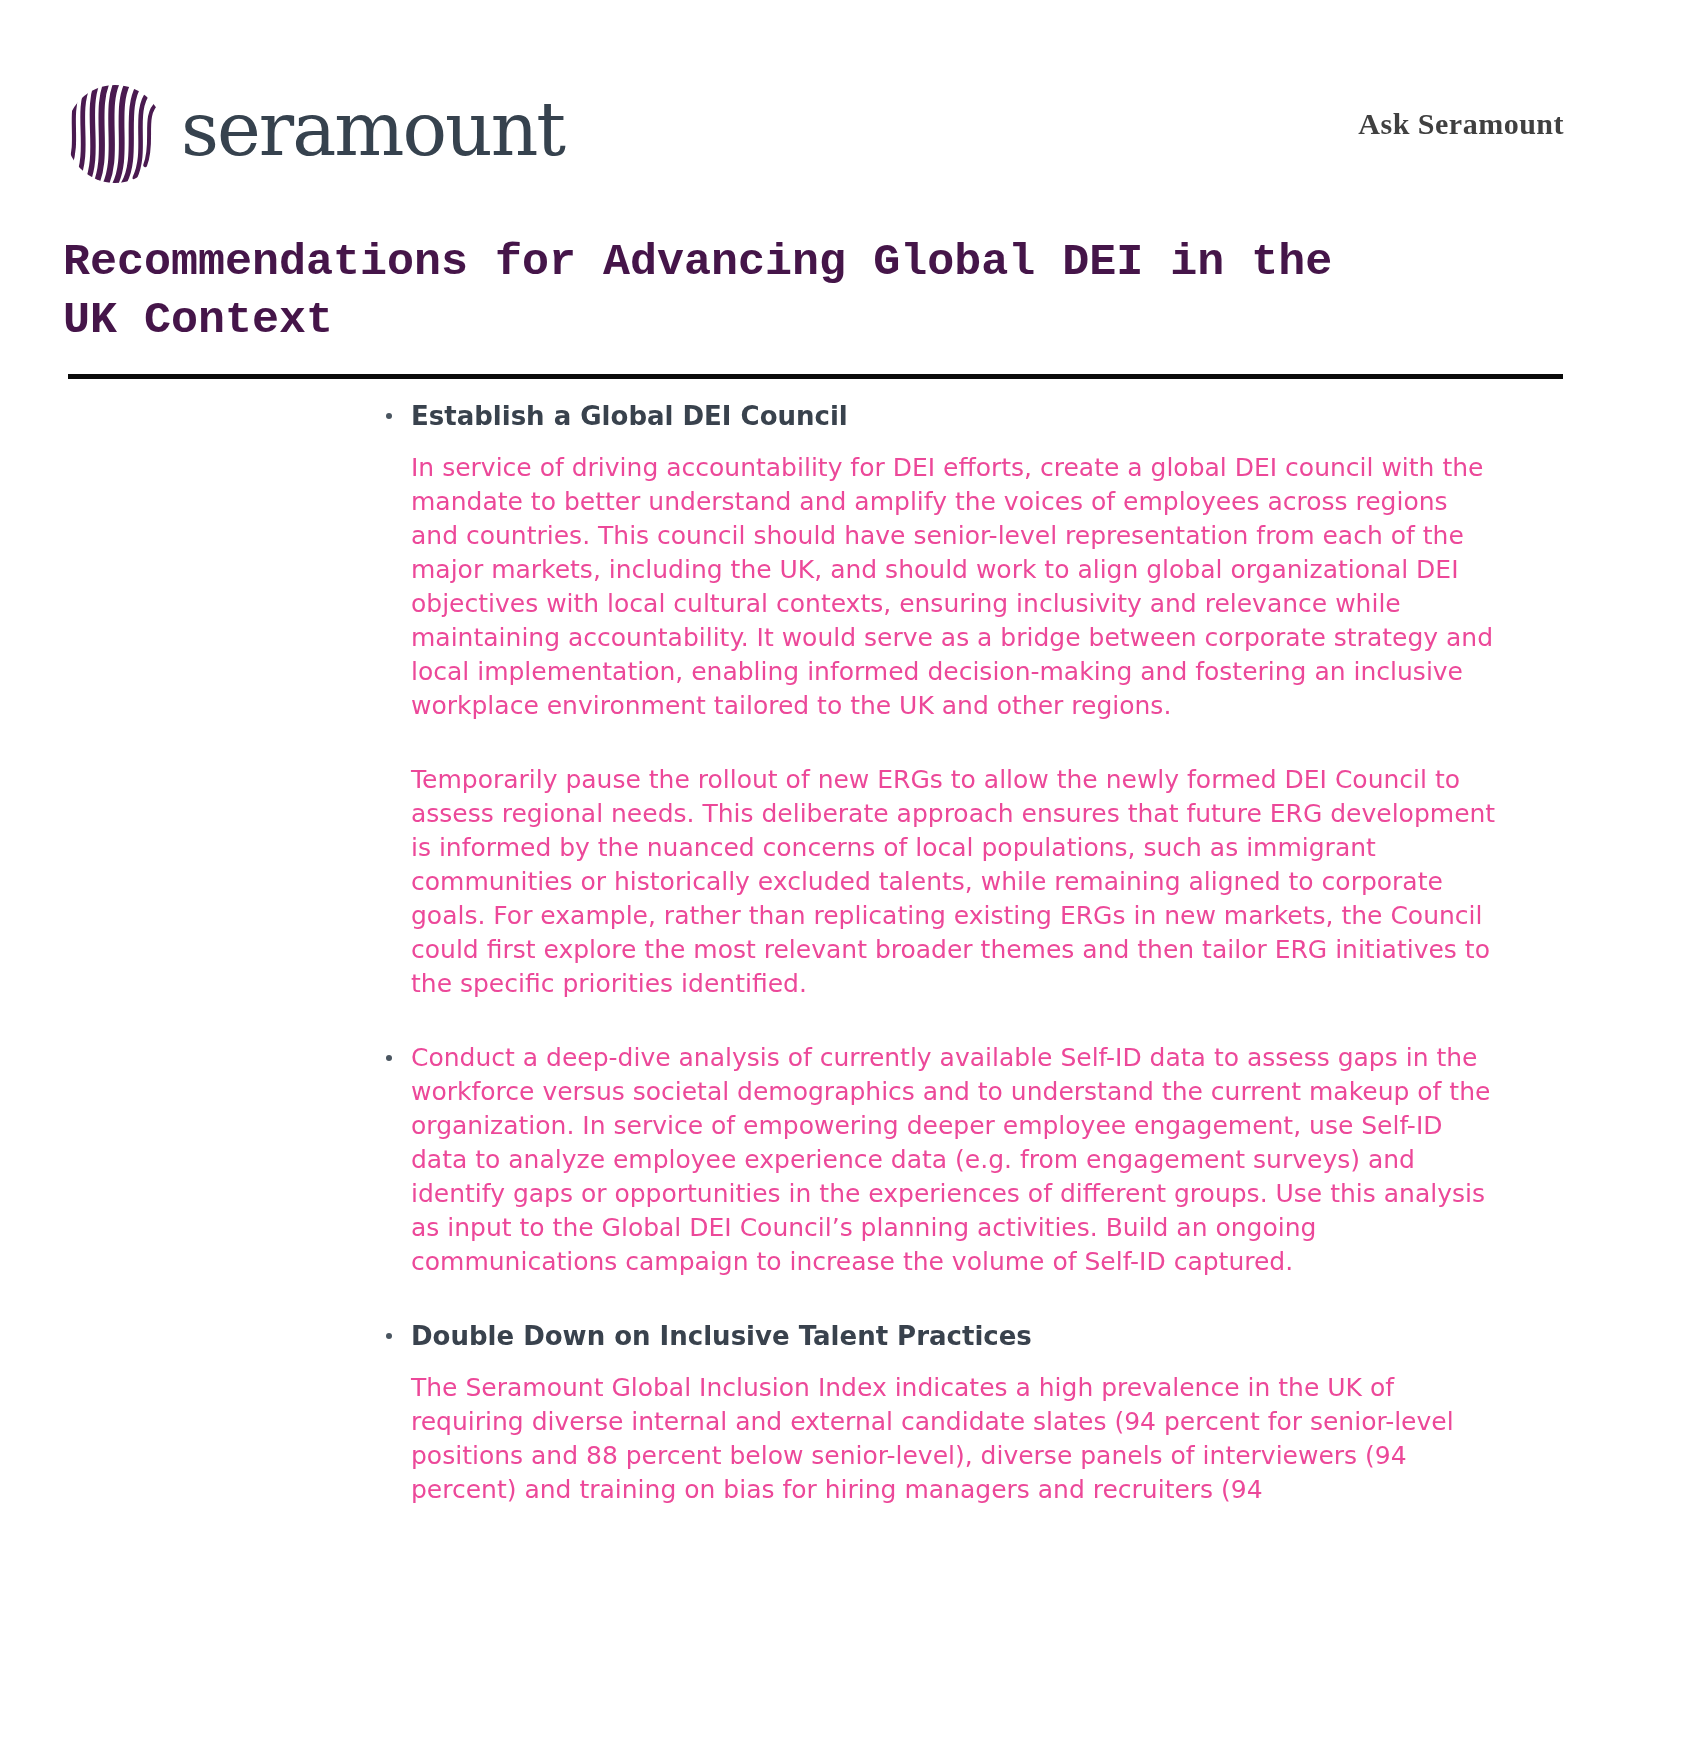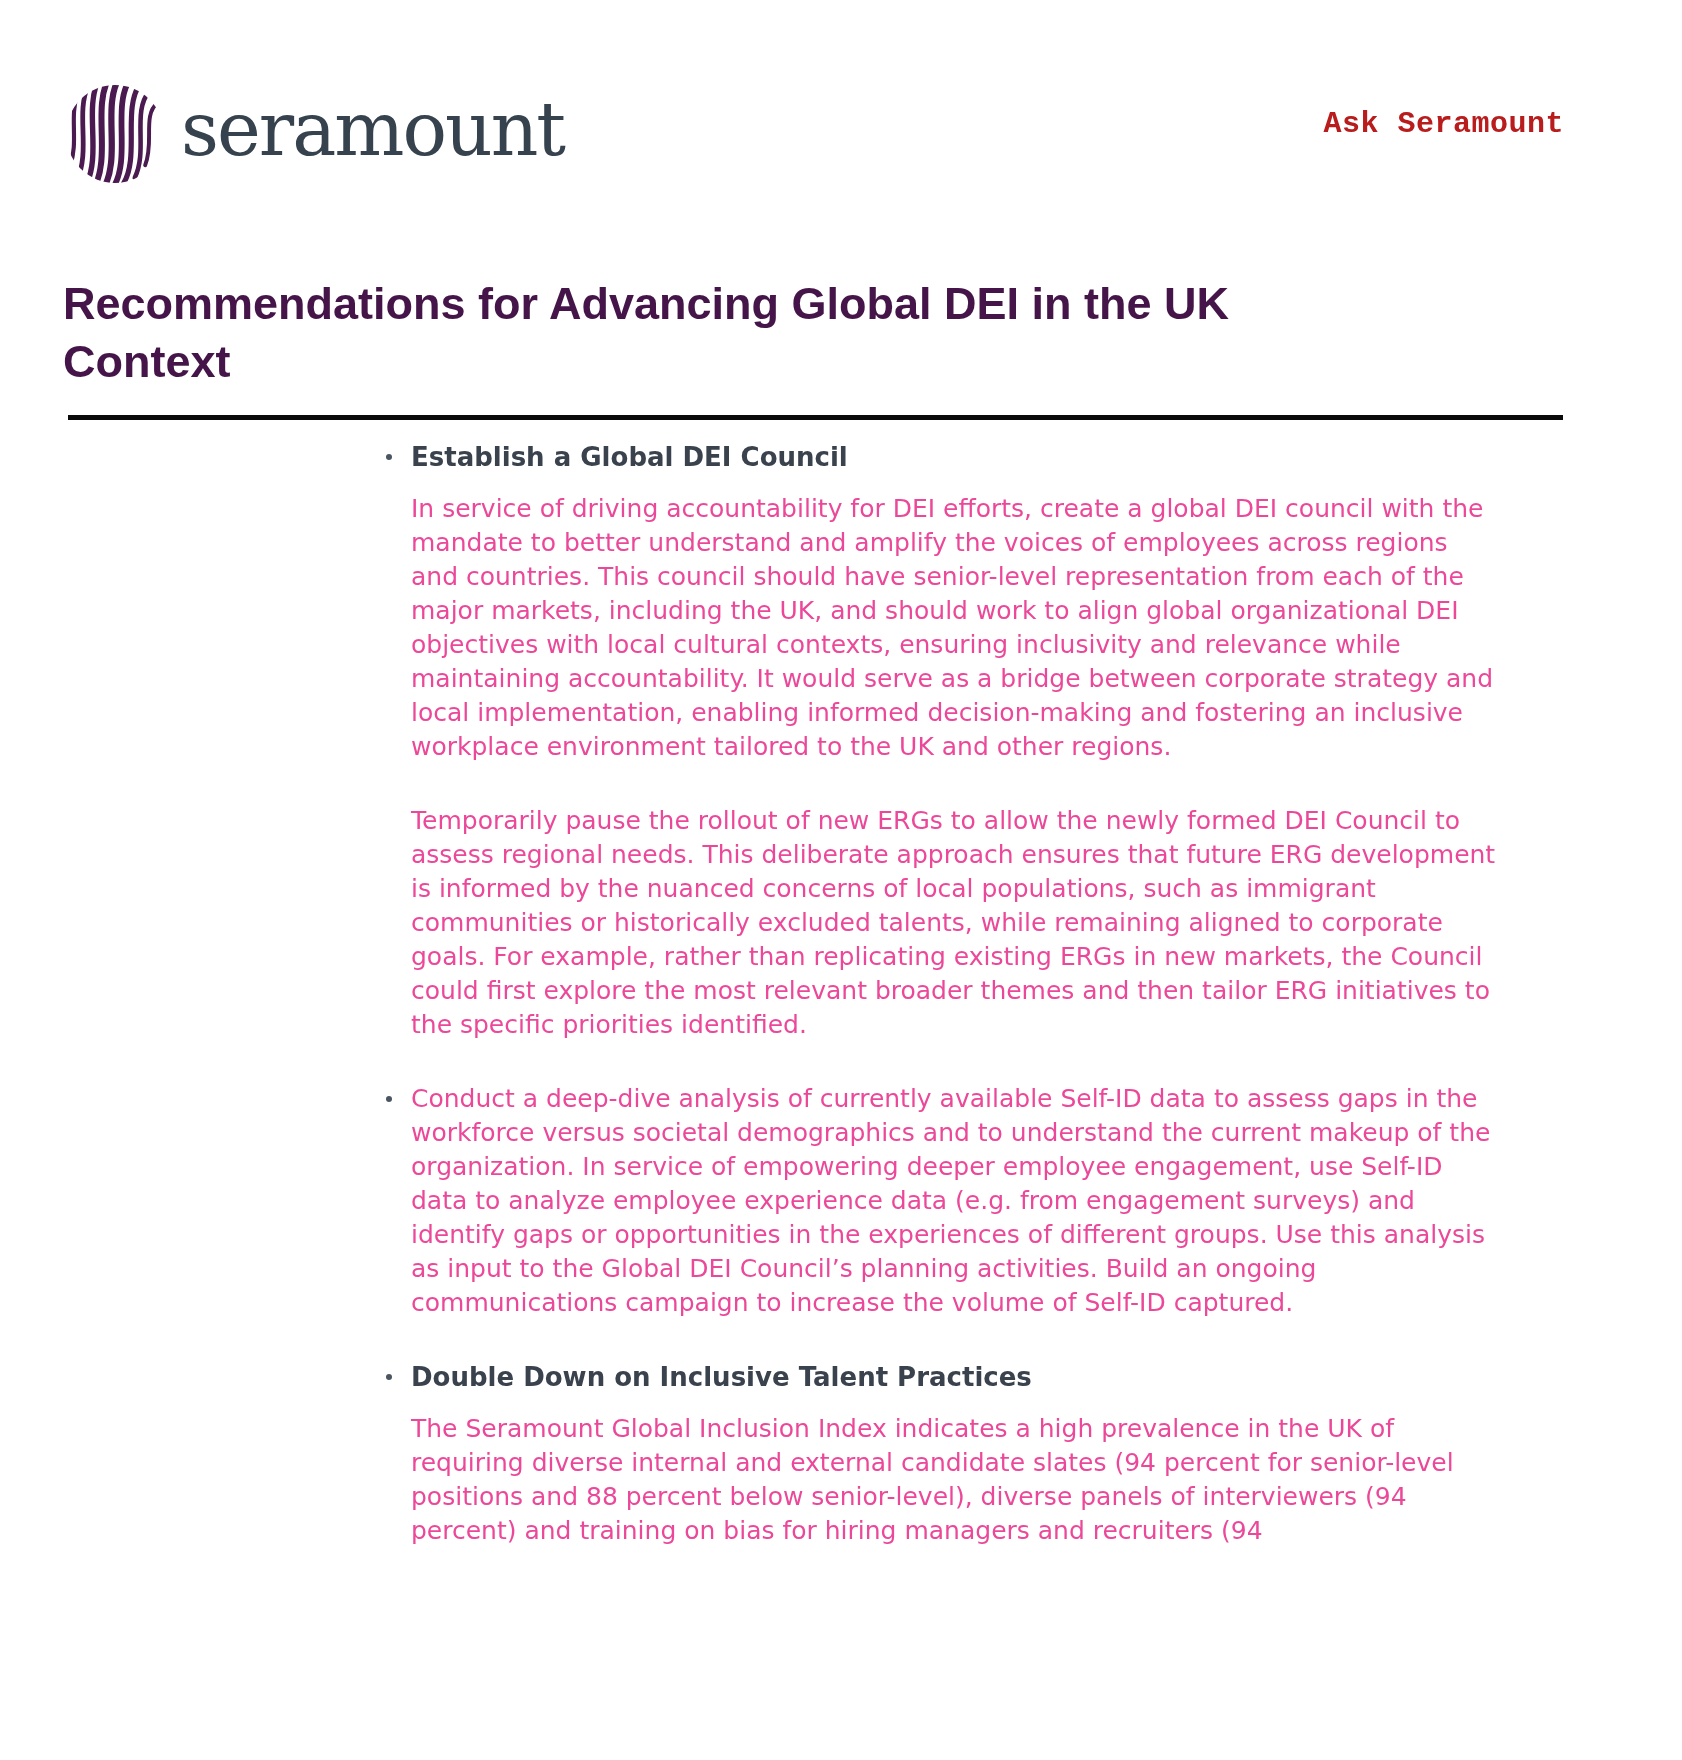--- a/index.html
+++ b/index.html
@@ -37,34 +37,34 @@
     font-family: "DejaVu Serif", serif;
     font-size: 74px;
     font-weight: 400;
     color: #36424e;
     letter-spacing: -2px;
     margin-left: 14px;
     line-height: 1;
     padding-bottom: 10px;
   }
   .nav-link {
-    font-family: Liberation Mono, monospace;
+    font-family: Liberation Serif, serif;
     font-size: 30px;
     font-weight: 600;
-    color: #b91c1c;
+    color: #404040;
     letter-spacing: 0.5px;
     text-decoration: none;
     cursor: pointer;
     margin-top: -20px;
   }
   
   .doc-title {
-    margin-top: 85px;
+    margin-top: 44px;
     width: 1330px;
-    font-family: Liberation Sans, sans-serif;
+    font-family: Liberation Mono, monospace;
     font-weight: 700;
     font-size: 45px;
     line-height: 58px;
     color: #451549;
     letter-spacing: 0px;
   }
   .title-rule {
     border: none;
     border-top: 5px solid #0a0a0a;
     margin: 24px 0 0 5px;

